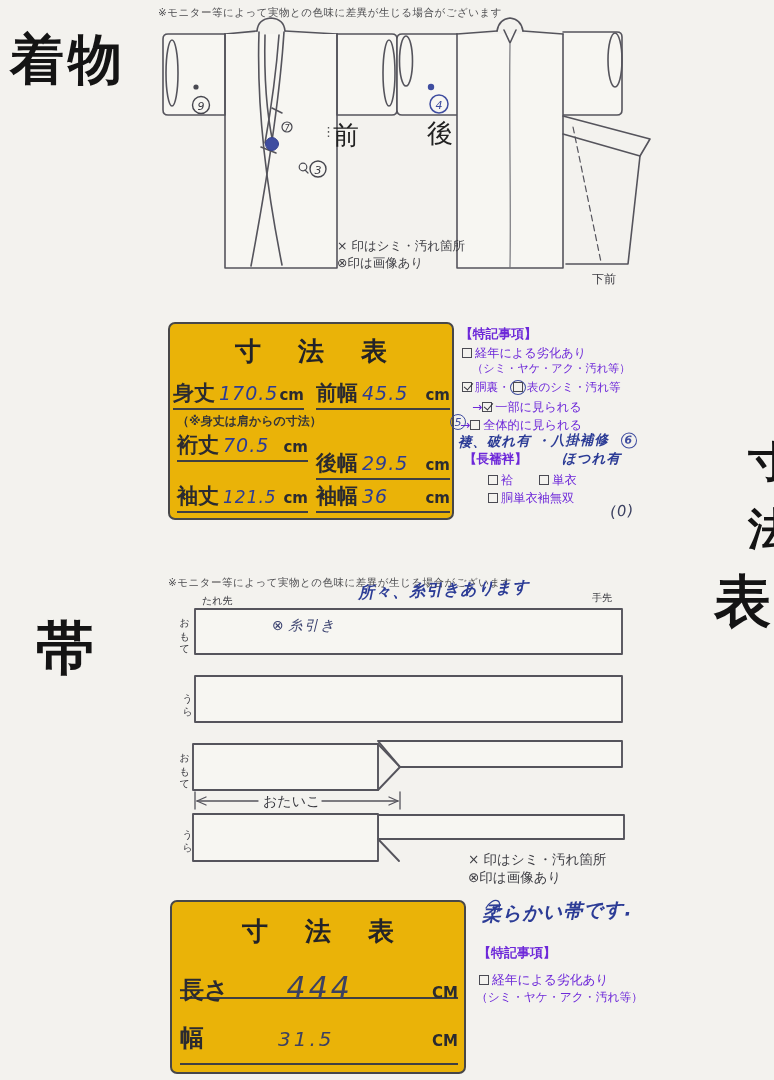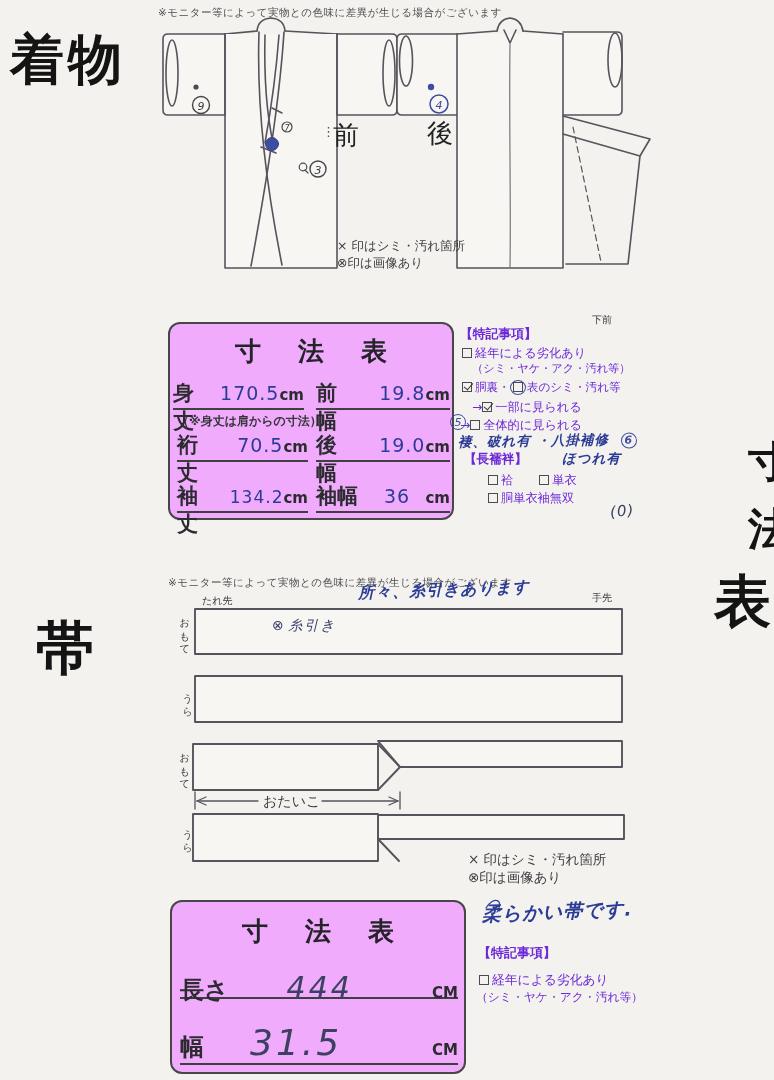--- a/index.html
+++ b/index.html
@@ -14,32 +14,32 @@
   svg.art { position:absolute; left:0; top:0; z-index:0; }
   .txt { z-index:2; }
   .big-label { font-family:Liberation Mono, monospace; font-weight:bold; color:#141414; }
   .disclaimer { font-size:10.5px; color:#4d4d50; letter-spacing:0.5px; font-weight:500; }
   .dir-label { font-family:"DejaVu Serif","Liberation Serif",serif; font-size:26px; color:#222; }
   .small-label { font-size:10px; color:#3a3a40; }
   .legend { font-size:12.5px; color:#3c3c42; font-weight:500; }
   .vert { writing-mode:vertical-rl; text-orientation:upright; letter-spacing:2px; }
 
   
-  .mbox { position:absolute; border:2.2px solid #474749; border-radius:12px;
-          background:#f0abfc; z-index:1; }
+  .mbox { position:absolute; border:2.2px solid #474749; border-radius:7px;
+          background:#eab308; z-index:1; }
   .mtitle { position:absolute; width:100%; text-align:center; font-size:26px;
             font-weight:bold; letter-spacing:14px; color:#232328; text-indent:14px; }
   .mcell { position:absolute; display:flex; align-items:baseline;
            border-bottom:2.2px solid #3f3f42; }
   .mlabel { font-size:21px; font-weight:bold; color:#2b2b30; }
   .munit  { font-size:15px; font-weight:bold; color:#2b2b30; margin-left:auto; }
   .mnote  { position:absolute; font-size:12px; color:#35353a; font-weight:600; }
 
   .hand { font-style:italic; color:#2c3c96; letter-spacing:1px; }
-  .hval { color:#2c3c96; font-size:19px; margin-left:26px; letter-spacing:1px; }
+  .hval { font-style:italic; color:#2c3c96; font-size:19px; margin-left:4px; letter-spacing:1px; }
   .hval2 { font-style:italic; color:#3c4161; letter-spacing:3px; }
 
   
   .noteline { font-size:12.2px; color:#6d28d9; font-weight:500; }
   .cb { display:inline-block; position:relative; width:10px; height:10px;
         border:1.4px solid #4a4a52; margin-right:3px; vertical-align:-1px; background:transparent; }
   .cb.checked::after { content:""; position:absolute; left:1px; top:0px;
         width:8px; height:4px; border-left:1.6px solid #34343c;
         border-bottom:1.6px solid #34343c; transform:rotate(-50deg); }
   .blue-ring { display:inline-block; border:1.6px solid #3f4da0; border-radius:50%;
@@ -136,51 +136,51 @@
 
   <div class="abs txt disclaimer" style="left:158px; top:6px;">※モニター等によって実物との色味に差異が生じる場合がございます</div>
 
   <div class="abs txt" style="left:322px; top:124px; font-size:13px; color:#555;">⋮</div>
   <div class="abs txt dir-label" style="left:333px; top:118px;">前</div>
   <div class="abs txt dir-label" style="left:427px; top:116px;">後</div>
 
   <div class="abs txt legend" style="left:337px; top:238px;">× 印はシミ・汚れ箇所</div>
   <div class="abs txt legend" style="left:337px; top:255px;">⊗印は画像あり</div>
 
-  <div class="abs txt small-label" style="left:592px; top:271px; font-size:10px;margin-top:42px;">下前</div>
+  <div class="abs txt small-label" style="left:592px; top:271px; font-size:12px;">下前</div>
 
   <div class="mbox" style="left:168px; top:322px; width:286px; height:198px;">
     <div class="mtitle" style="top:10px;">寸 法 表</div>
 
     <div class="mcell" style="left:3px; top:55px; width:131px; height:31px;">
       <span class="mlabel">身丈</span>
       <span class="hval">170.5</span>
       <span class="munit">cm</span>
     </div>
     <div class="mcell" style="left:146px; top:55px; width:134px; height:31px;">
       <span class="mlabel">前幅</span>
-      <span class="hval">19.8</span>
+      <span class="hval">45.5</span>
       <span class="munit">cm</span>
     </div>
     <div class="mnote" style="left:7px; top:89px;">（※身丈は肩からの寸法）</div>
 
     <div class="mcell" style="left:7px; top:107px; width:131px; height:31px;">
       <span class="mlabel">裄丈</span>
       <span class="hval">70.5</span>
       <span class="munit">cm</span>
     </div>
-    <div class="mcell" style="left:146px; top:107px; width:134px; height:31px;">
+    <div class="mcell" style="left:146px; top:125px; width:134px; height:31px;">
       <span class="mlabel">後幅</span>
-      <span class="hval">19.0</span>
+      <span class="hval">29.5</span>
       <span class="munit">cm</span>
     </div>
 
     <div class="mcell" style="left:7px; top:158px; width:131px; height:31px;">
       <span class="mlabel">袖丈</span>
-      <span class="hval" style="font-size:17px;">134.2</span>
+      <span class="hval" style="font-size:17px;">121.5</span>
       <span class="munit">cm</span>
     </div>
     <div class="mcell" style="left:146px; top:158px; width:134px; height:31px;">
       <span class="mlabel">袖幅</span>
       <span class="hval">36</span>
       <span class="munit">cm</span>
     </div>
   </div>
 
   <div class="abs txt" style="left:460px; top:326px; width:215px;">
@@ -252,21 +252,21 @@
     <div class="mtitle" style="top:12px;">寸 法 表</div>
 
     <div class="mcell" style="left:8px; top:52px; width:278px; height:45px;">
       <span class="mlabel" style="font-size:24px;margin-top:20px;">長さ</span>
       <span class="hval2" style="font-size:30px; margin-left:58px;">444</span>
       <span class="munit">CM</span>
     </div>
 
     <div class="mcell" style="left:8px; top:120px; width:278px; height:43px;">
       <span class="mlabel" style="font-size:24px;">幅</span>
-      <span class="hval2" style="font-size:36px; margin-left:46px;">31.5</span>
+      <span class="hval2" style="font-size:20px; margin-left:74px;">31.5</span>
       <span class="munit">CM</span>
     </div>
   </div>
 
   <div class="abs txt hand" style="left:482px; top:899px; font-size:19px; font-weight:bold; transform:rotate(-2deg);">柔らかい帯です.</div>
 
   <div class="abs txt noteline" style="left:478px; top:944px; font-size:13px; font-weight:bold;">【特記事項】</div>
   <div class="abs txt noteline" style="left:479px; top:972px; font-size:12.8px;">
     <span class="cb"></span><span>経年による劣化あり</span>
   </div>

